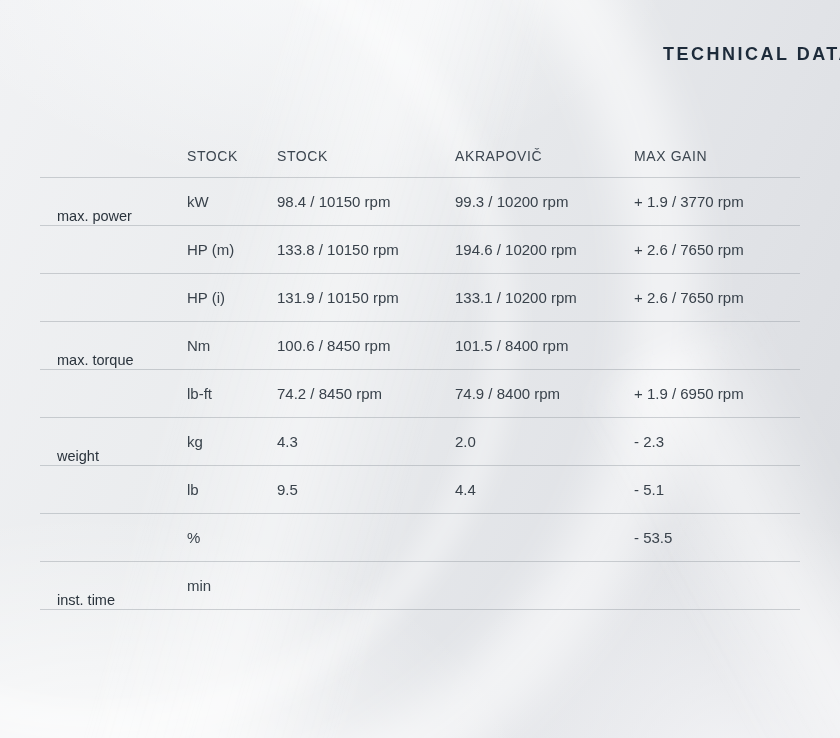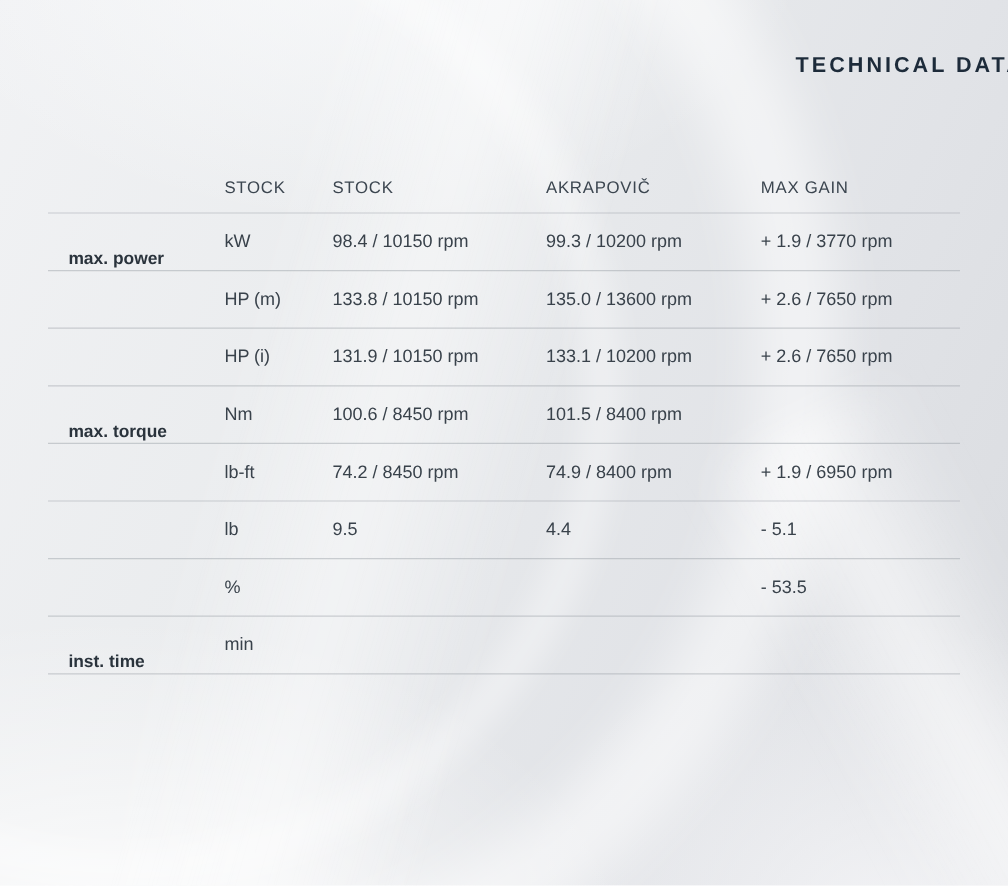--- a/index.html
+++ b/index.html
@@ -46,21 +46,21 @@
     display:flex;align-items:center;height:43px;
     border-bottom:1px solid rgba(150,157,165,.45);
     font-size:14px;color:#3c4650;letter-spacing:.6px;
   }
   .trow{
     display:flex;align-items:center;height:47px;
     border-bottom:1px solid rgba(150,157,165,.45);
   }
   .cell{box-sizing:border-box;white-space:nowrap;}
   .c-label{width:147px;padding-left:17px;}
-  .trow .c-label{font-weight:700;color:#2a333c;font-size:14.5px;margin-top:28px;}
+  .trow .c-label{font-weight:400;color:#2a333c;font-size:14.5px;margin-top:28px;}
   .c-unit{width:90px;}
   .c-stock{width:178px;}
   .c-akra{width:179px;}
   .c-gain{flex:1;}
   .footer{
     position:absolute;left:48px;top:659px;
     font-size:15.5px;color:#2e3740;letter-spacing:.3px;
   }
 </style>
 </head>
@@ -87,21 +87,21 @@
           <div class="cell c-label">max. power</div>
           <div class="cell c-unit">kW</div>
           <div class="cell c-stock">98.4 / 10150 rpm</div>
           <div class="cell c-akra">99.3 / 10200 rpm</div>
           <div class="cell c-gain">+ 1.9 / 3770 rpm</div>
         </div>
         <div class="trow">
           <div class="cell c-label"></div>
           <div class="cell c-unit">HP (m)</div>
           <div class="cell c-stock">133.8 / 10150 rpm</div>
-          <div class="cell c-akra">135.0 / 13600 rpm</div>
+          <div class="cell c-akra">194.6 / 10200 rpm</div>
           <div class="cell c-gain">+ 2.6 / 7650 rpm</div>
         </div>
         <div class="trow">
           <div class="cell c-label"></div>
           <div class="cell c-unit">HP (i)</div>
           <div class="cell c-stock">131.9 / 10150 rpm</div>
           <div class="cell c-akra">133.1 / 10200 rpm</div>
           <div class="cell c-gain">+ 2.6 / 7650 rpm</div>
         </div>
         <div class="trow">
@@ -109,20 +109,27 @@
           <div class="cell c-unit">Nm</div>
           <div class="cell c-stock">100.6 / 8450 rpm</div>
           <div class="cell c-akra">101.5 / 8400 rpm</div>
         </div>
         <div class="trow">
           <div class="cell c-label"></div>
           <div class="cell c-unit">lb-ft</div>
           <div class="cell c-stock">74.2 / 8450 rpm</div>
           <div class="cell c-akra">74.9 / 8400 rpm</div>
           <div class="cell c-gain">+ 1.9 / 6950 rpm</div>
+        </div>
+        <div class="trow">
+          <div class="cell c-label">weight</div>
+          <div class="cell c-unit">kg</div>
+          <div class="cell c-stock">4.3</div>
+          <div class="cell c-akra">2.0</div>
+          <div class="cell c-gain">- 2.3</div>
         </div>
         <div class="trow">
           <div class="cell c-label"></div>
           <div class="cell c-unit">lb</div>
           <div class="cell c-stock">9.5</div>
           <div class="cell c-akra">4.4</div>
           <div class="cell c-gain">- 5.1</div>
         </div>
         <div class="trow">
           <div class="cell c-label"></div>

